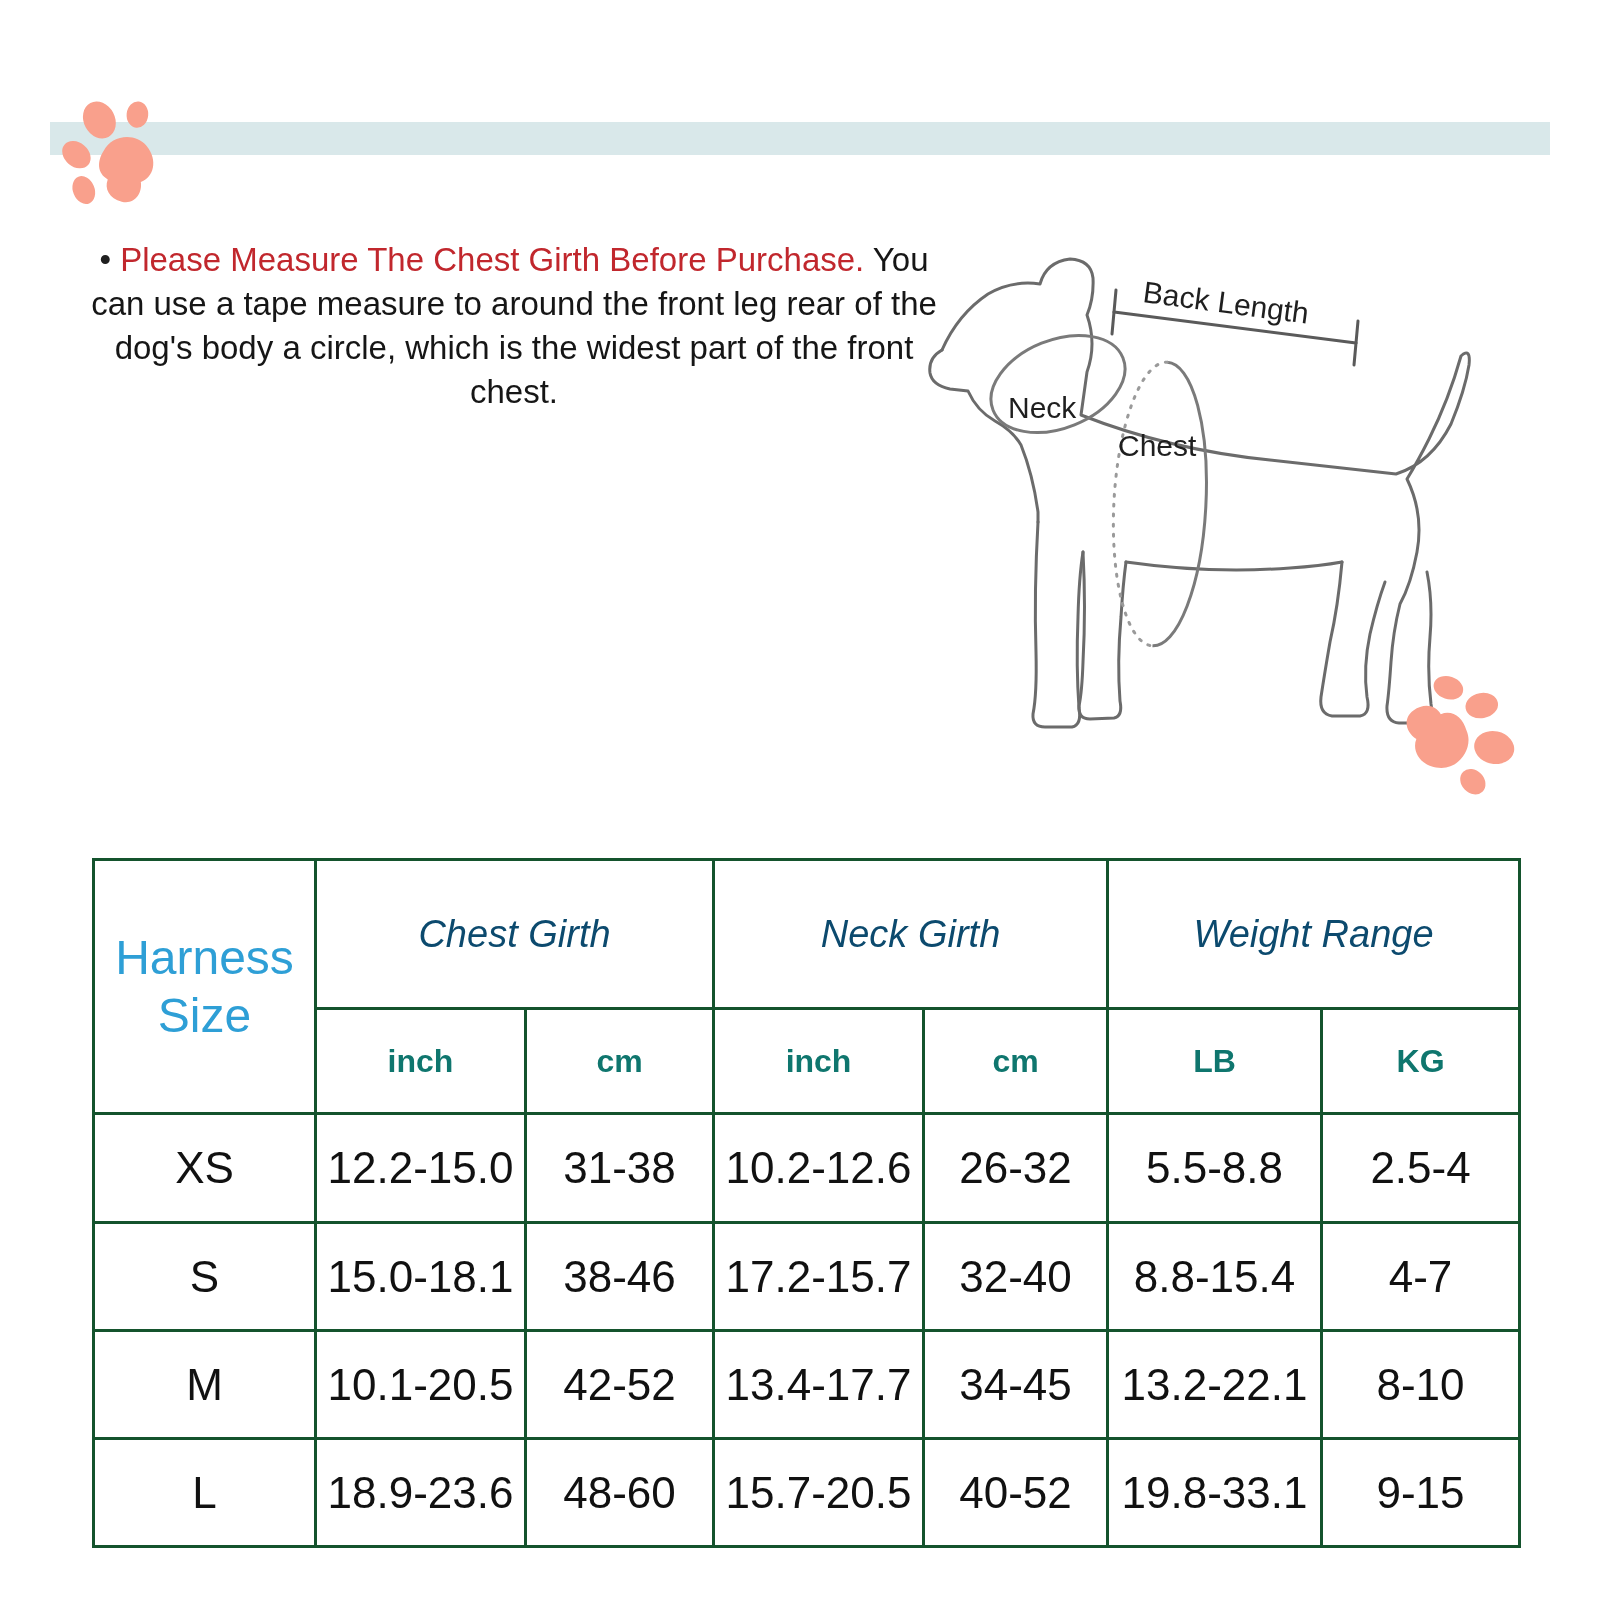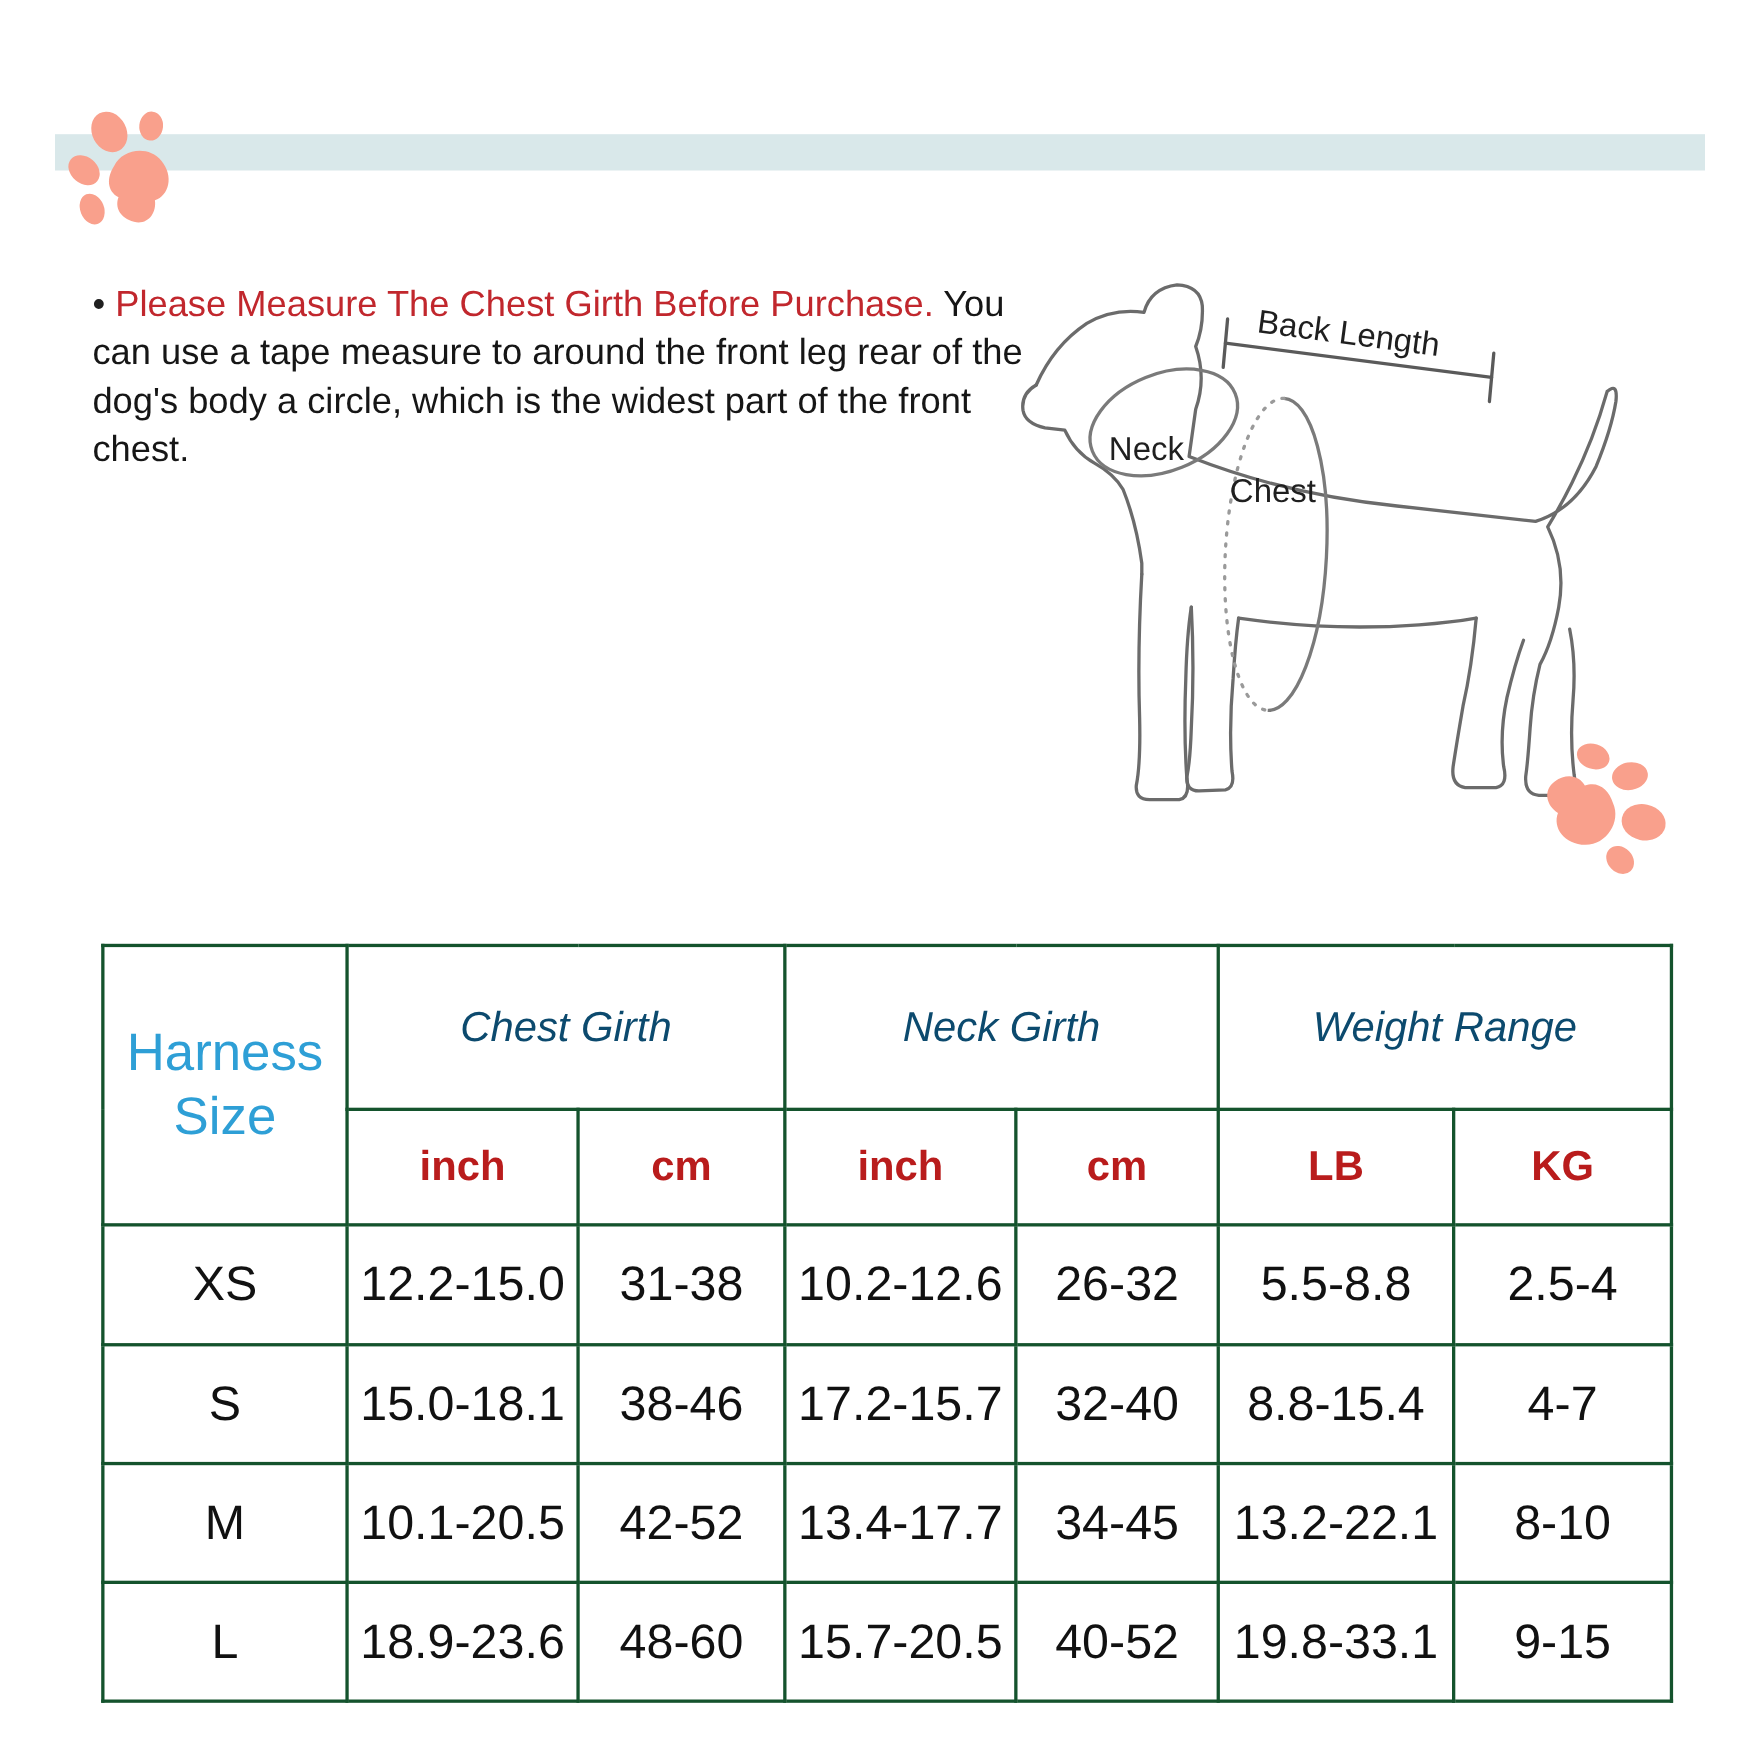--- a/index.html
+++ b/index.html
@@ -8,40 +8,40 @@
     font-family:"Liberation Sans",sans-serif;color:#1a1a1a;overflow:hidden;
   }
   .banner{
     position:absolute;left:50px;top:122px;width:1500px;height:33px;
     background:#d9e8ea;
   }
   .paw{position:absolute;}
   .paw-tl{left:58px;top:96px;width:122px;height:120px;transform:rotate(-8deg);}
   .paw-br{left:1388px;top:676px;width:128px;height:126px;transform:rotate(122deg);}
   .notes{position:absolute;left:84px;top:238px;width:860px;}
-  .note{margin:16px 0 44px 0;font-size:33px;line-height:44px;color:#161616;}
+  .note{margin:0 0 44px 0;font-size:33px;line-height:44px;color:#161616;text-align:center;}
   .note .red{color:#c1272d;}
   .note .bullet{color:#202020;}
   .dog-wrap{position:absolute;left:890px;top:222px;width:610px;height:530px;}
   .dog-wrap svg{width:100%;height:100%;}
   .dog-line{fill:none;stroke:#6b6b6b;stroke-width:3;stroke-linecap:round;stroke-linejoin:round;}
   .ring{fill:none;stroke:#7a7a7a;stroke-width:3;}
   .ring-dashed{fill:none;stroke:#9a9a9a;stroke-width:3;stroke-dasharray:2 8;stroke-linecap:round;}
   .measure{stroke:#5a5a5a;stroke-width:3;stroke-linecap:round;}
   .diagram-label{fill:#1f1f1f;font-size:30px;font-family:"Liberation Sans",sans-serif;}
   .size-table{
     position:absolute;left:92px;top:858px;width:1426px;
     border-collapse:collapse;table-layout:fixed;background:#fff;
   }
   .size-table td{
     border:3px solid #14532d;text-align:center;vertical-align:middle;
     padding:0;overflow:hidden;
   }
   .gh{height:146px;font-size:38px;color:#0c4a6e;font-style:italic;}
-  .uh{height:102px;font-size:38px;font-weight:bold;color:#b91c1c;}
+  .uh{height:102px;font-size:32px;font-weight:bold;color:#0f766e;}
   .harness{font-size:48px;color:#2e9fd6;line-height:58px;}
   .size-letter{font-size:80px;color:#e5798f;}
   .val{height:105px;font-size:44px;color:#111;}
   .r-xs .val{height:106px;}
 </style>
 </head>
 <body>
 
 <div class="page">
 

